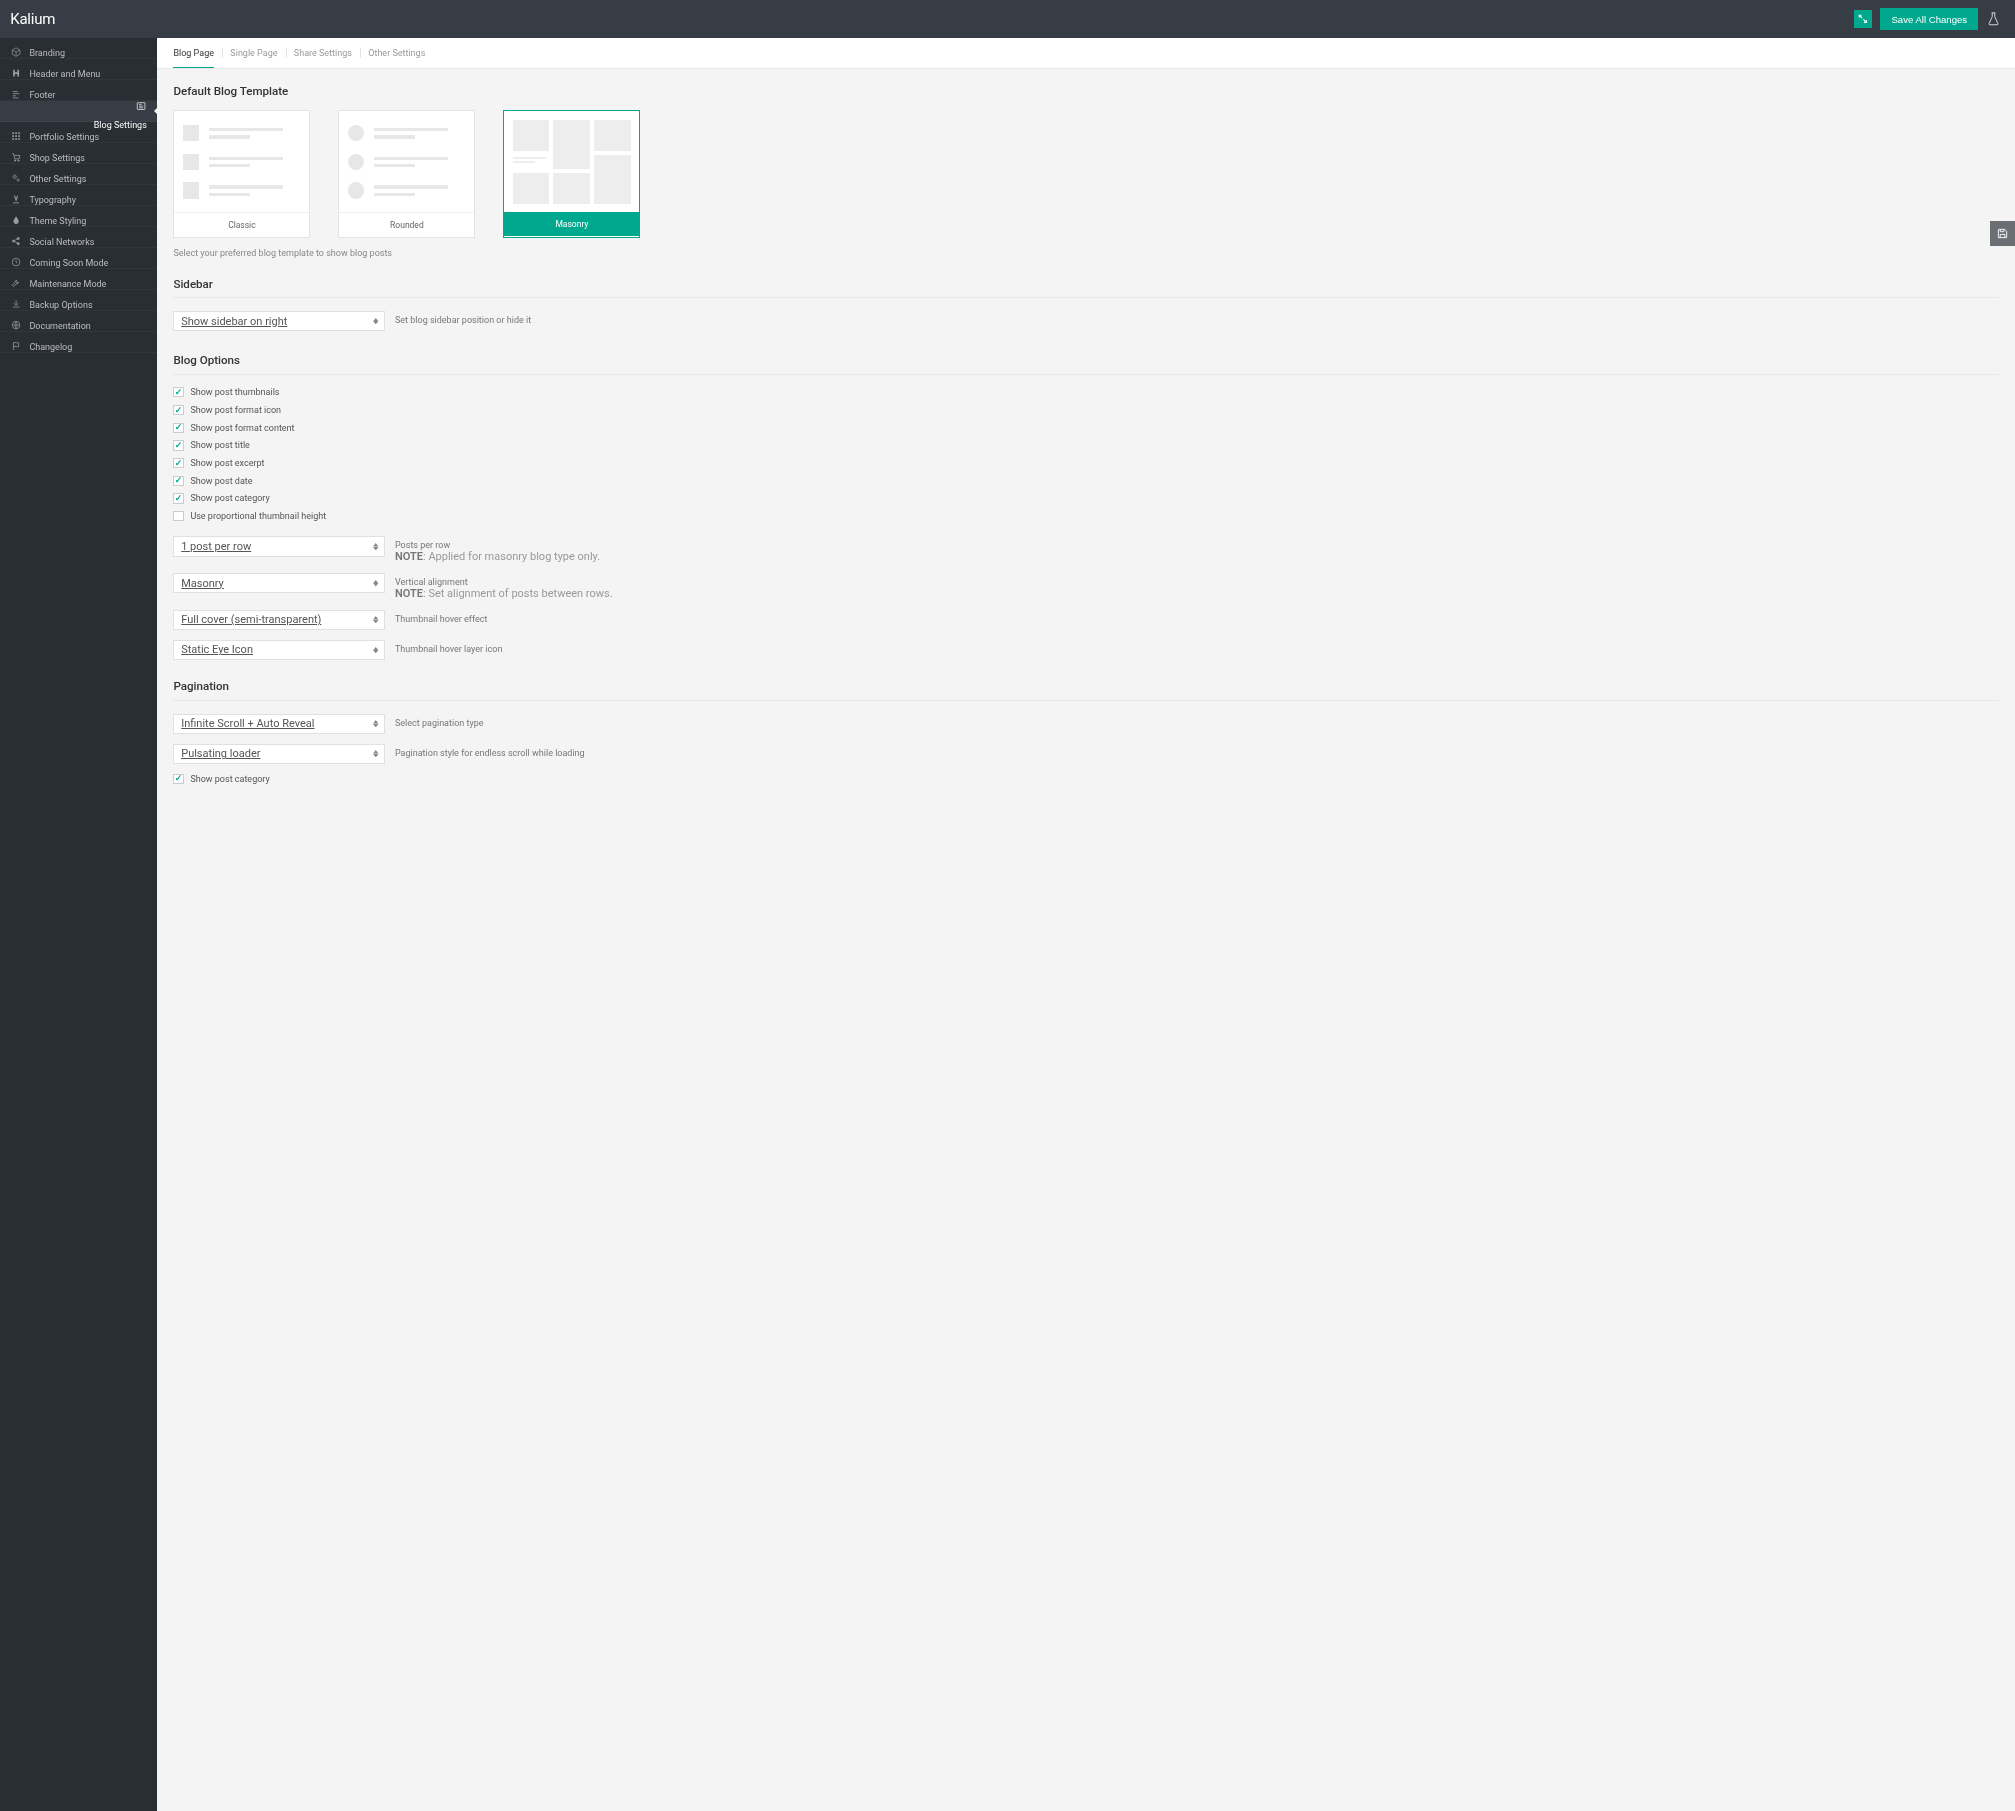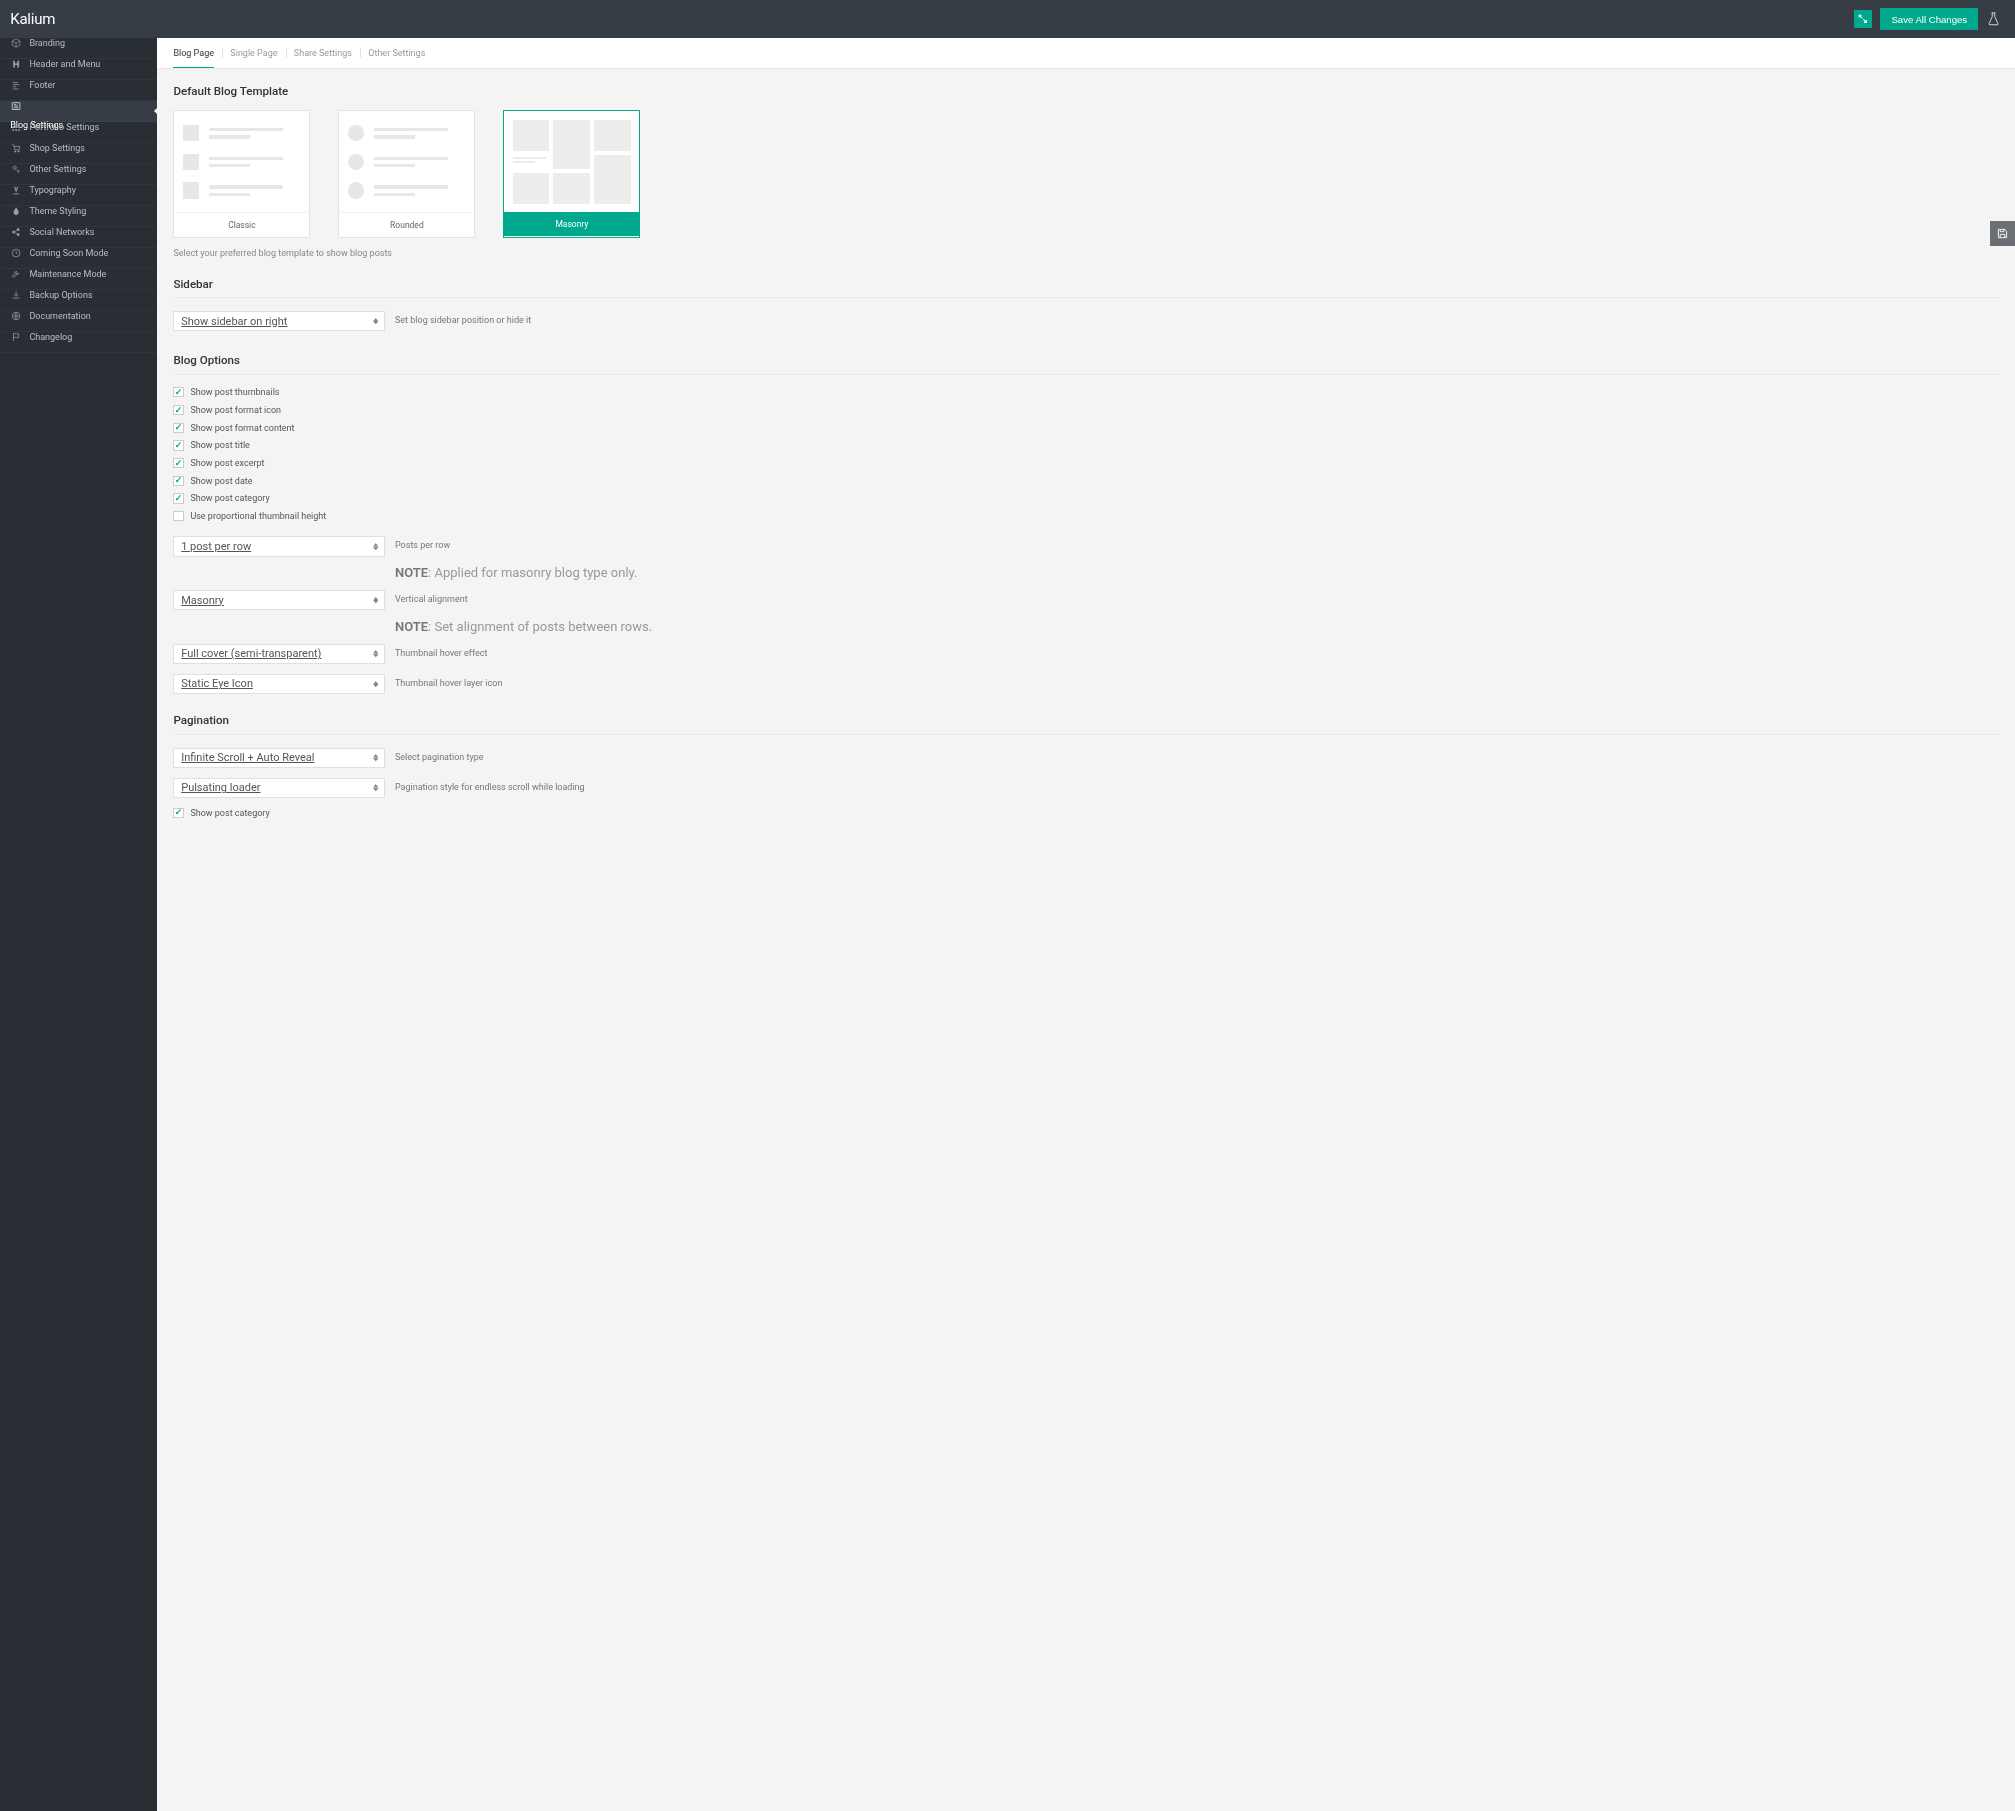--- a/index.html
+++ b/index.html
@@ -11,21 +11,21 @@
 .header-actions { display: flex; align-items: center; gap: 8.2px; }
 .expand-btn { width: 18px; height: 18px; background: #00a88e; display: flex; align-items: center; justify-content: center; cursor: pointer; }
 .save-btn { background: #00a88e; color: #fff; border: none; padding: 5.5px 11px; font-size: 9.6px; cursor: pointer; }
 .flask-icon svg { width: 15px; height: 15px; }
 
 
 .wrap { display: flex; min-height: calc(100vh - 38px); }
 
 
 .sidebar { width: 157px; background: #292e34; flex-shrink: 0; position: relative; }
-.side-item { display: flex; align-items: flex-start; gap: 8.2px; padding: 0 10.2px; height: 21px; color: #bcbdbf; font-size: 9px; cursor: pointer; border-bottom: 0.7px solid rgba(255,255,255,0.04); position: relative; }
+.side-item { display: flex; align-items: flex-end; gap: 8.2px; padding: 0 10.2px; height: 21px; color: #bcbdbf; font-size: 9px; cursor: pointer; border-bottom: 0.7px solid rgba(255,255,255,0.04); position: relative; }
 .side-item.active { background: #373d45; color: #fff; flex-direction: column; }
 .side-item.active::after { content: ""; position: absolute; right: -0.7px; top: 50%; transform: translateY(-50%); width: 0; height: 0; border-top: 4.8px solid transparent; border-bottom: 4.8px solid transparent; border-right: 4.8px solid #f4f4f4; }
 .side-icon { width: 11px; height: 11px; display: flex; align-items: center; justify-content: center; flex-shrink: 0; color: #9a9ca0; }
 .side-item.active .side-icon { color: #fff; }
 .side-icon svg { width: 10.2px; height: 10.2px; }
 
 
 .main { flex: 1; background: #f4f4f4; padding: 0 0 27px 0; position: relative; }
 .tabs { background: #fff; border-bottom: 0.7px solid #e8e8e8; display: flex; padding: 0 16.4px; gap: 0; }
 .tab { padding: 9.6px 0; margin-right: 16.4px; color: #999; font-size: 9px; cursor: pointer; border-bottom: 1.4px solid transparent; position: relative; }
@@ -63,21 +63,21 @@
 .m-line { height: 2px; background: #ededed; }
 
 .helper { color: #888; font-size: 9px; margin-bottom: 19px; }
 
 
 .row { display: flex; gap: 9.6px; margin-bottom: 9.6px; align-items: flex-start; }
 .select { width: 212px; height: 20.5px; background: #fff; border: 0.7px solid #e0e0e0; display: flex; align-items: center; justify-content: space-between; padding: 0 5.5px 0 6.8px; font-size: 11px; color: #555; cursor: pointer; position: relative; text-decoration: underline; }
 .select-arrows { display: flex; flex-direction: column; gap: 0; line-height: 0; }
 .select-arrows svg { width: 5.5px; height: 3.4px; }
 .row-help { font-size: 9px; color: #777; padding-top: 4.1px; flex: 1; }
-.row-help .note { font-size: 13px; color: #999; margin-top: 15px; }
+.row-help .note { font-size: 11px; color: #999; margin-top: 0; }
 .row-help .note b { color: #777; font-weight: 600; }
 
 
 .checks { margin-bottom: 15px; }
 .check-row { display: flex; align-items: center; gap: 6.8px; margin-bottom: 7.5px; font-size: 9px; color: #555; }
 .checkbox { width: 10.2px; height: 10.2px; border: 0.7px solid #ccc; background: #fff; display: flex; align-items: center; justify-content: center; cursor: pointer; flex-shrink: 0; }
 .checkbox.checked::after { content: "✓"; color: #00a88e; font-size: 9px; font-weight: bold; line-height: 1; }
 
 
 .float-save { position: absolute; right: 0; top: 183px; width: 24.6px; height: 24.6px; background: #6b6e73; display: flex; align-items: center; justify-content: center; cursor: pointer; }

